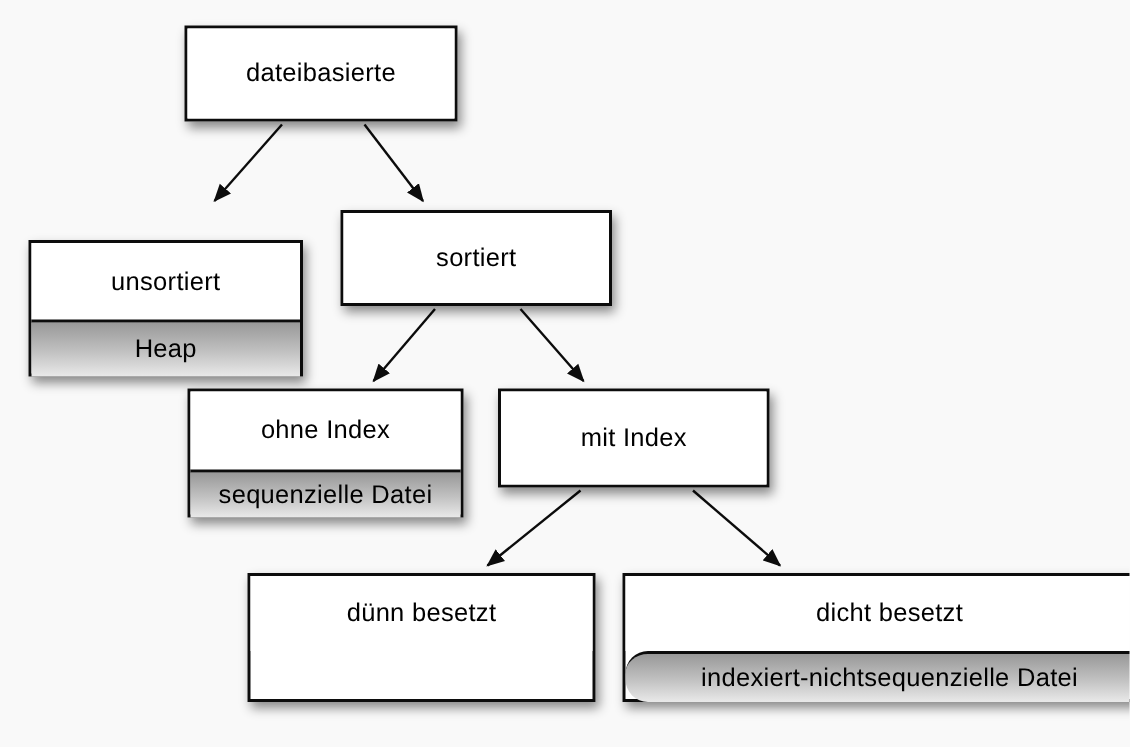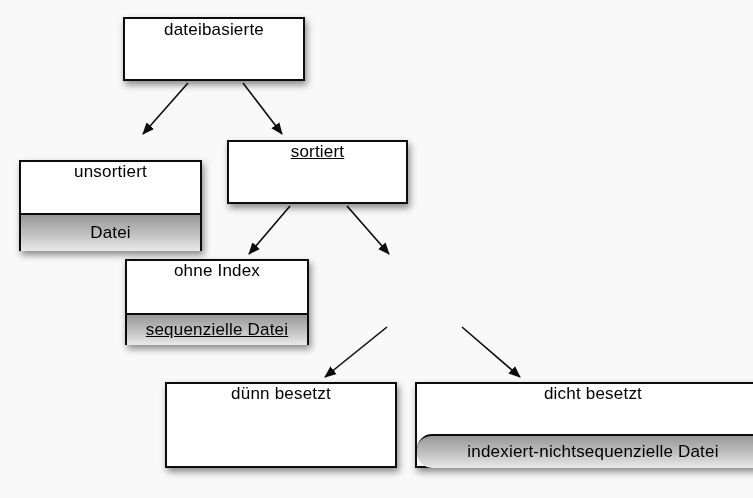--- a/index.html
+++ b/index.html
@@ -27,43 +27,44 @@
     background: #ffffff;
     border: 2px solid #0c0c0c;
     box-shadow: 2px 4px 7px rgba(0,0,0,0.45);
     color: #000;
     font-size: 17px;
     letter-spacing: 0.2px;
   }
   .node .title {
     display: flex;
     flex-direction: row;
+    align-items: center;
     justify-content: center;
     text-align: center;
     background: #ffffff;
   }
   .node .band {
     display: flex;
     align-items: center;
     justify-content: center;
     text-align: center;
     border-top: 2px solid #0c0c0c;
     background: linear-gradient(to bottom, #989898 0%, #c2c2c2 55%, #e9e9e9 100%);
   }
   
   #n-root        { left: 123px; top: 17px;  width: 182px; height: 64px; }
   #n-root .title { height: 100%; line-height: 22px; }
   #n-unsortiert        { left: 19px;  top: 140px; width: 183px; height: 91px; margin-top: 20px; }
   #n-unsortiert .title { height: 51px; }
   #n-unsortiert .band  { height: 36px; }
-  #n-sortiert        { left: 227px; top: 140px; width: 181px; height: 64px; text-decoration: underline; }
+  #n-sortiert        { left: 227px; top: 140px; width: 181px; height: 64px; }
   #n-sortiert .title { height: 100%; }
   #n-ohne        { left: 125px; top: 259px; width: 184px; height: 86px; }
   #n-ohne .title { height: 52px; }
-  #n-ohne .band  { height: 30px; text-decoration: underline; }
+  #n-ohne .band  { height: 30px; }
   #n-mit        { left: 332px; top: 259px; width: 181px; height: 66px; }
   #n-mit .title { height: 100%; }
   #n-duenn        { left: 165px; top: 382px; width: 232px; height: 86px; }
   #n-duenn .title { height: 50px; }
   #n-duenn .band  { height: 32px; }
   #n-dicht        { left: 415px; top: 382px; width: 356px; height: 86px; }
   #n-dicht .title { height: 50px; }
   #n-dicht .band  { height: 32px; border-radius: 15px; }
 </style>
 </head>
@@ -88,32 +89,35 @@
   </svg>
 
   <div class="node" id="n-root">
     <div class="title">
       <span>dateibasierte</span>
     </div>
   </div>
 
   <div class="node" id="n-unsortiert">
     <div class="title">unsortiert</div>
-    <div class="band">Datei</div>
+    <div class="band">Heap</div>
   </div>
 
   <div class="node" id="n-sortiert">
     <div class="title">sortiert</div>
   </div>
 
   <div class="node" id="n-ohne">
     <div class="title">ohne Index</div>
     <div class="band">sequenzielle Datei</div>
   </div>
 
+  <div class="node" id="n-mit">
+    <div class="title">mit Index</div>
+  </div>
 
   <div class="node" id="n-duenn">
     <div class="title">dünn besetzt</div>
   </div>
 
   <div class="node" id="n-dicht">
     <div class="title">dicht besetzt</div>
     <div class="band">indexiert-nichtsequenzielle Datei</div>
   </div>
 

